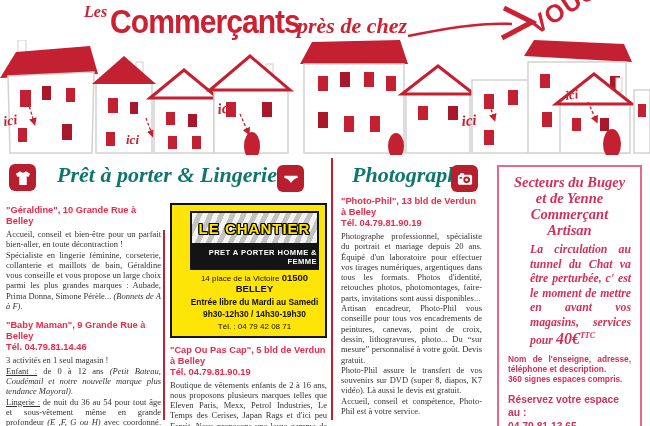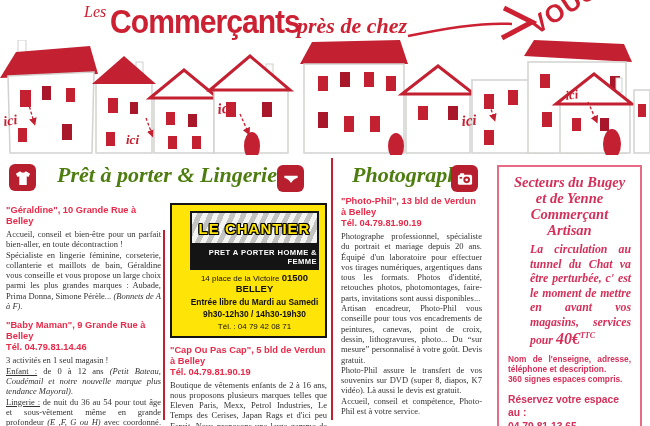--- a/index.html
+++ b/index.html
@@ -1,36 +1,36 @@
 <!DOCTYPE html>
 <html><head>
 <meta charset="utf-8">
 <style>
   html,body{margin:0;padding:0;}
   body{width:650px;height:426px;position:relative;background:#ffffff;overflow:hidden;
        font-family:"Liberation Sans",sans-serif;}
   .abs{position:absolute;}
   
-  .hdr-les{left:84px;top:3px;font-family:"Liberation Serif",serif;font-style:italic;font-weight:normal;
+  .hdr-les{left:84px;top:3px;font-family:"Liberation Serif",serif;font-style:italic;font-weight:bold;
            font-size:16px;color:#cc2133;}
   .hdr-title{left:110px;top:4px;font-family:"Liberation Sans",sans-serif;font-weight:bold;
              font-size:31px;color:#cc2133;letter-spacing:-1px;transform:scale(.97,1.05);transform-origin:left top;}
   .hdr-sub{left:297px;top:13px;font-family:"Liberation Serif",serif;font-style:italic;font-weight:bold;
            font-size:22px;color:#cc2133;}
   .hdr-arrow{left:406px;top:0px;}
   .hdr-vous{left:524px;top:16px;font-weight:bold;font-size:25px;color:#cc2133;
             text-transform:uppercase;transform:rotate(-33deg);transform-origin:left top;letter-spacing:1px;}
   
   .houses{left:0;top:40px;}
   .ici-txt{font-family:"Liberation Serif",serif;font-style:italic;font-weight:bold;fill:#c32031;}
   
   .sec-icon{width:27px;height:27px;background:#b71f2e;border-radius:6px;display:flex;
             align-items:center;justify-content:center;}
   .sec-title{font-family:"Liberation Serif",serif;font-style:italic;font-weight:bold;
-             font-size:22px;color:#4d7c0f;white-space:nowrap;}
+             font-size:22px;color:#0f766e;white-space:nowrap;}
   
   .divider{width:2px;background:#c32031;}
   .col{box-sizing:border-box;}
   .entry-title{font-weight:bold;font-size:9.3px;line-height:11px;color:#e72b4b;margin:0 0 2px 0;}
   .body-text{font-family:"Liberation Serif",serif;font-size:8.5px;line-height:10.3px;color:#333;
              text-align:justify;}
   .body-text p{margin:0;}
   .u{text-decoration:underline;margin-top:48px;}
   .gap{margin-top:9px;}
   

